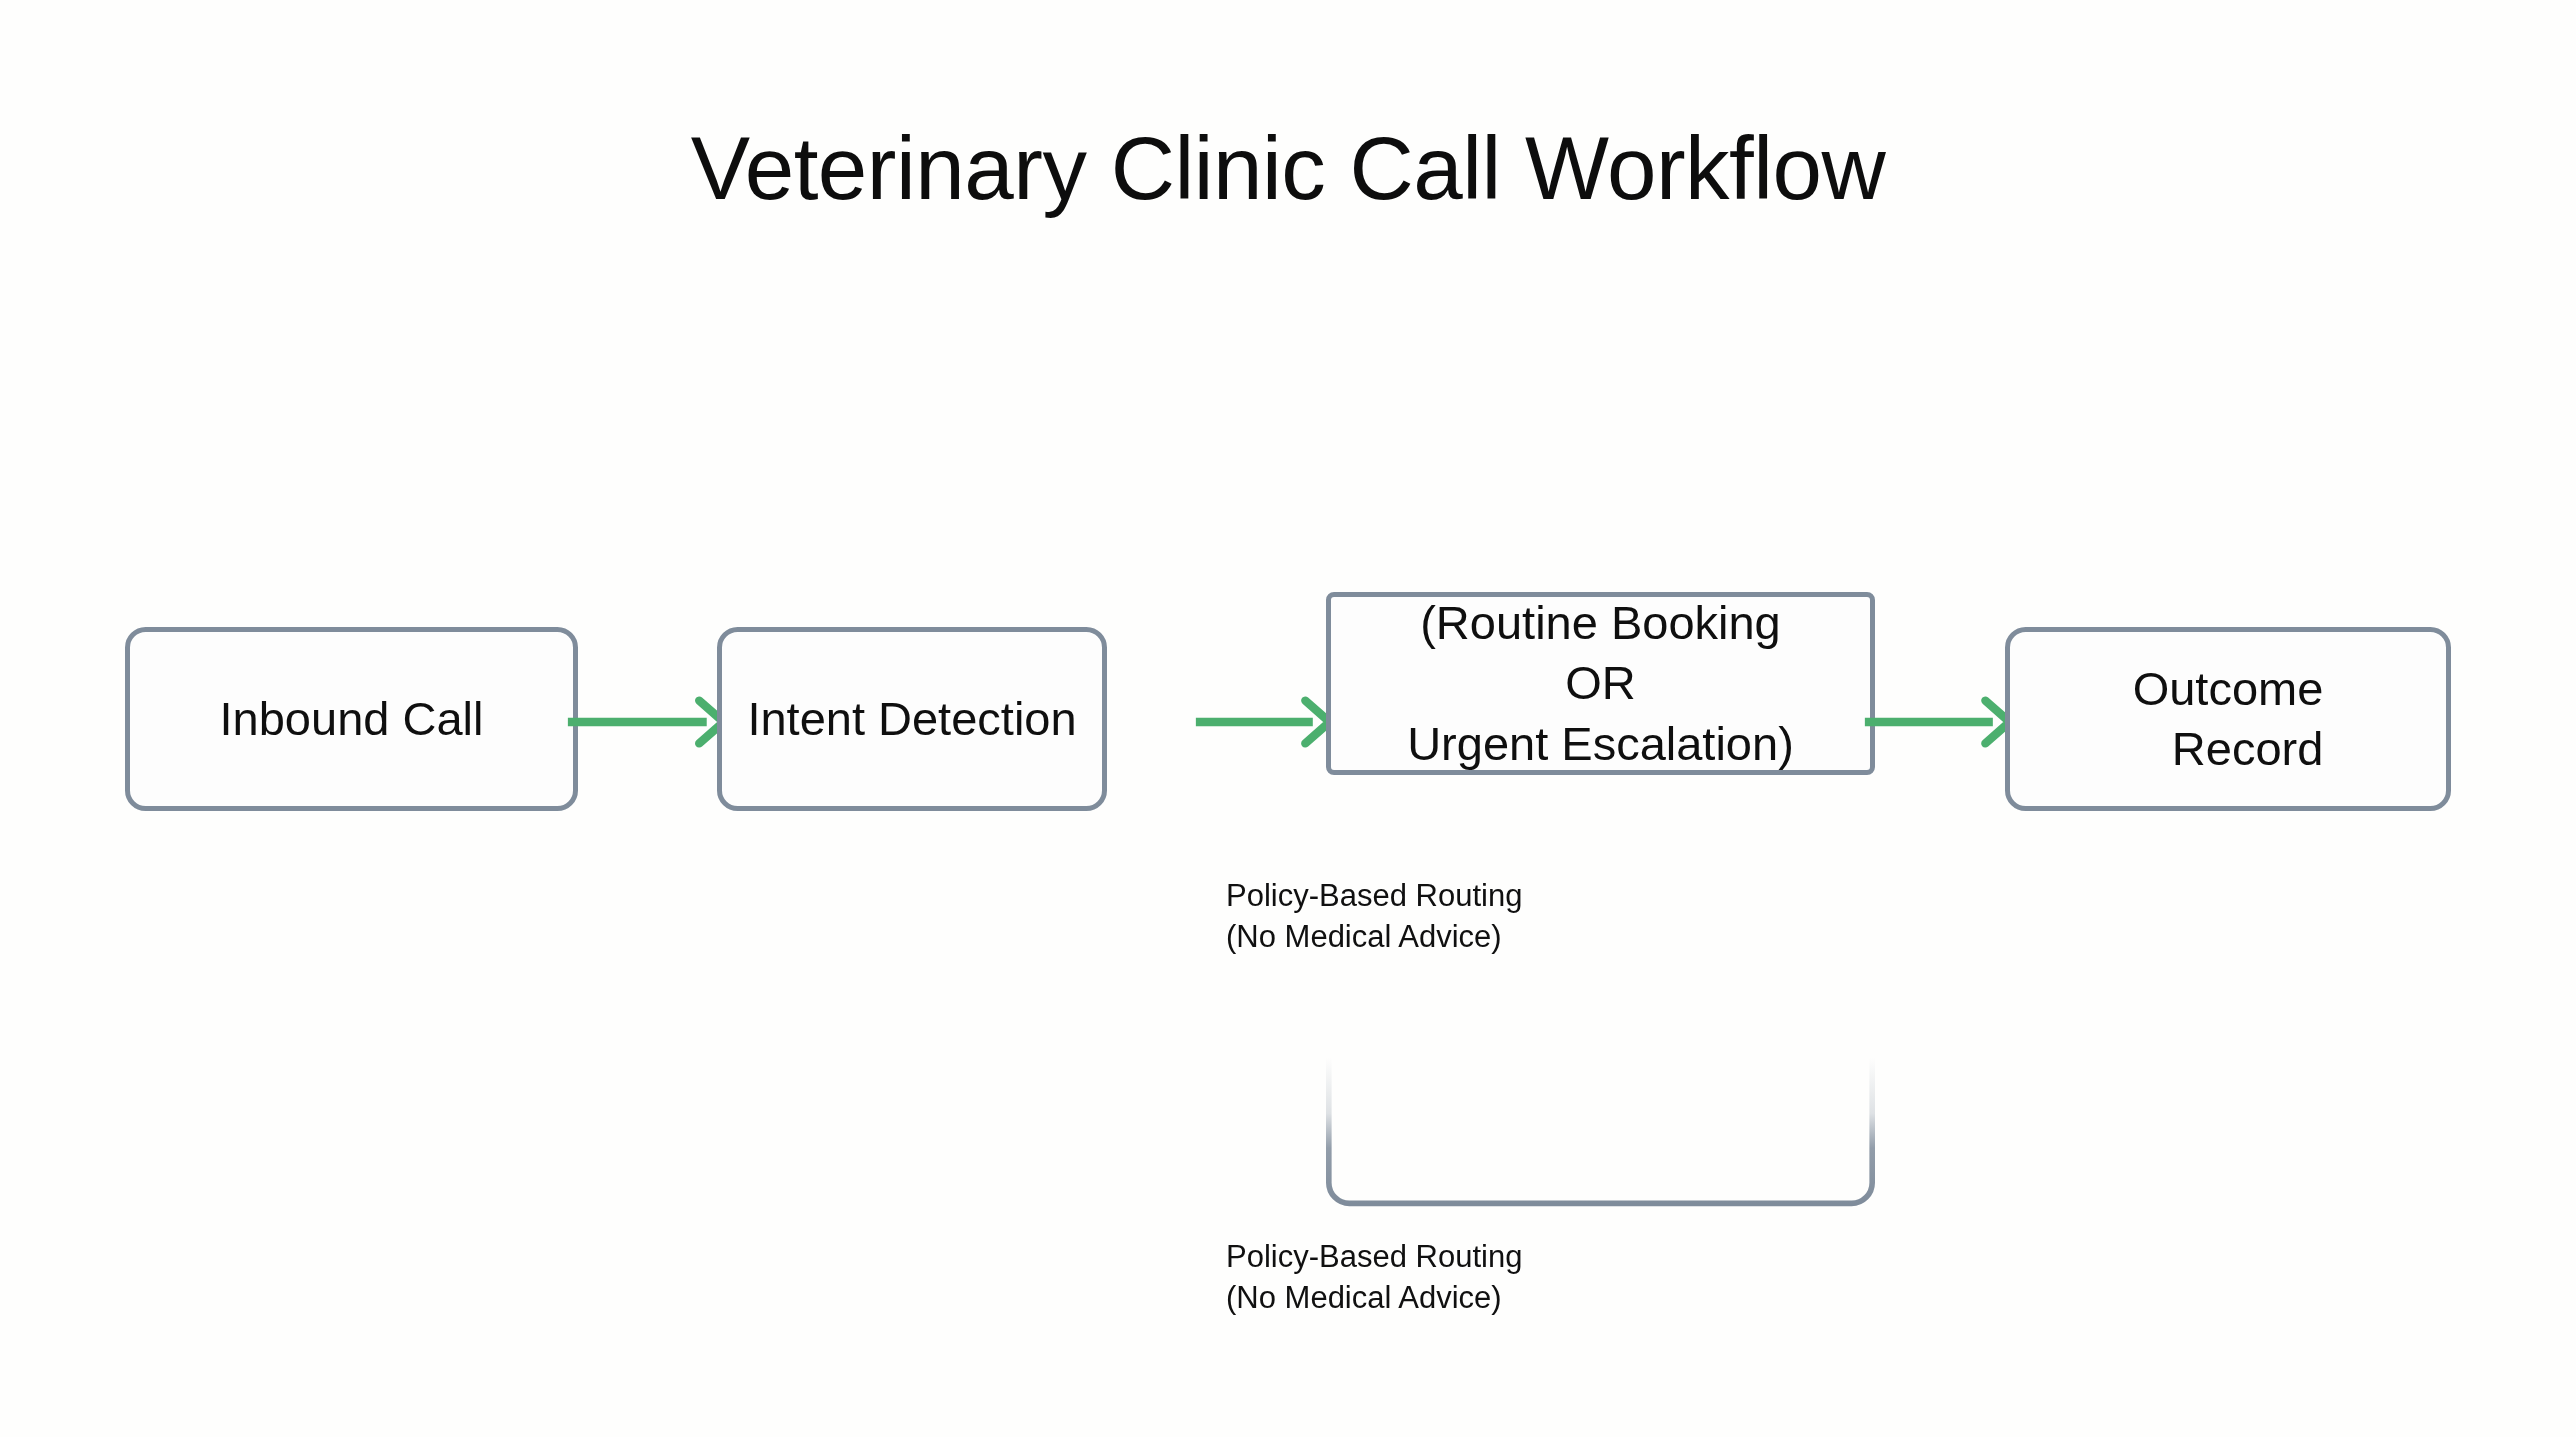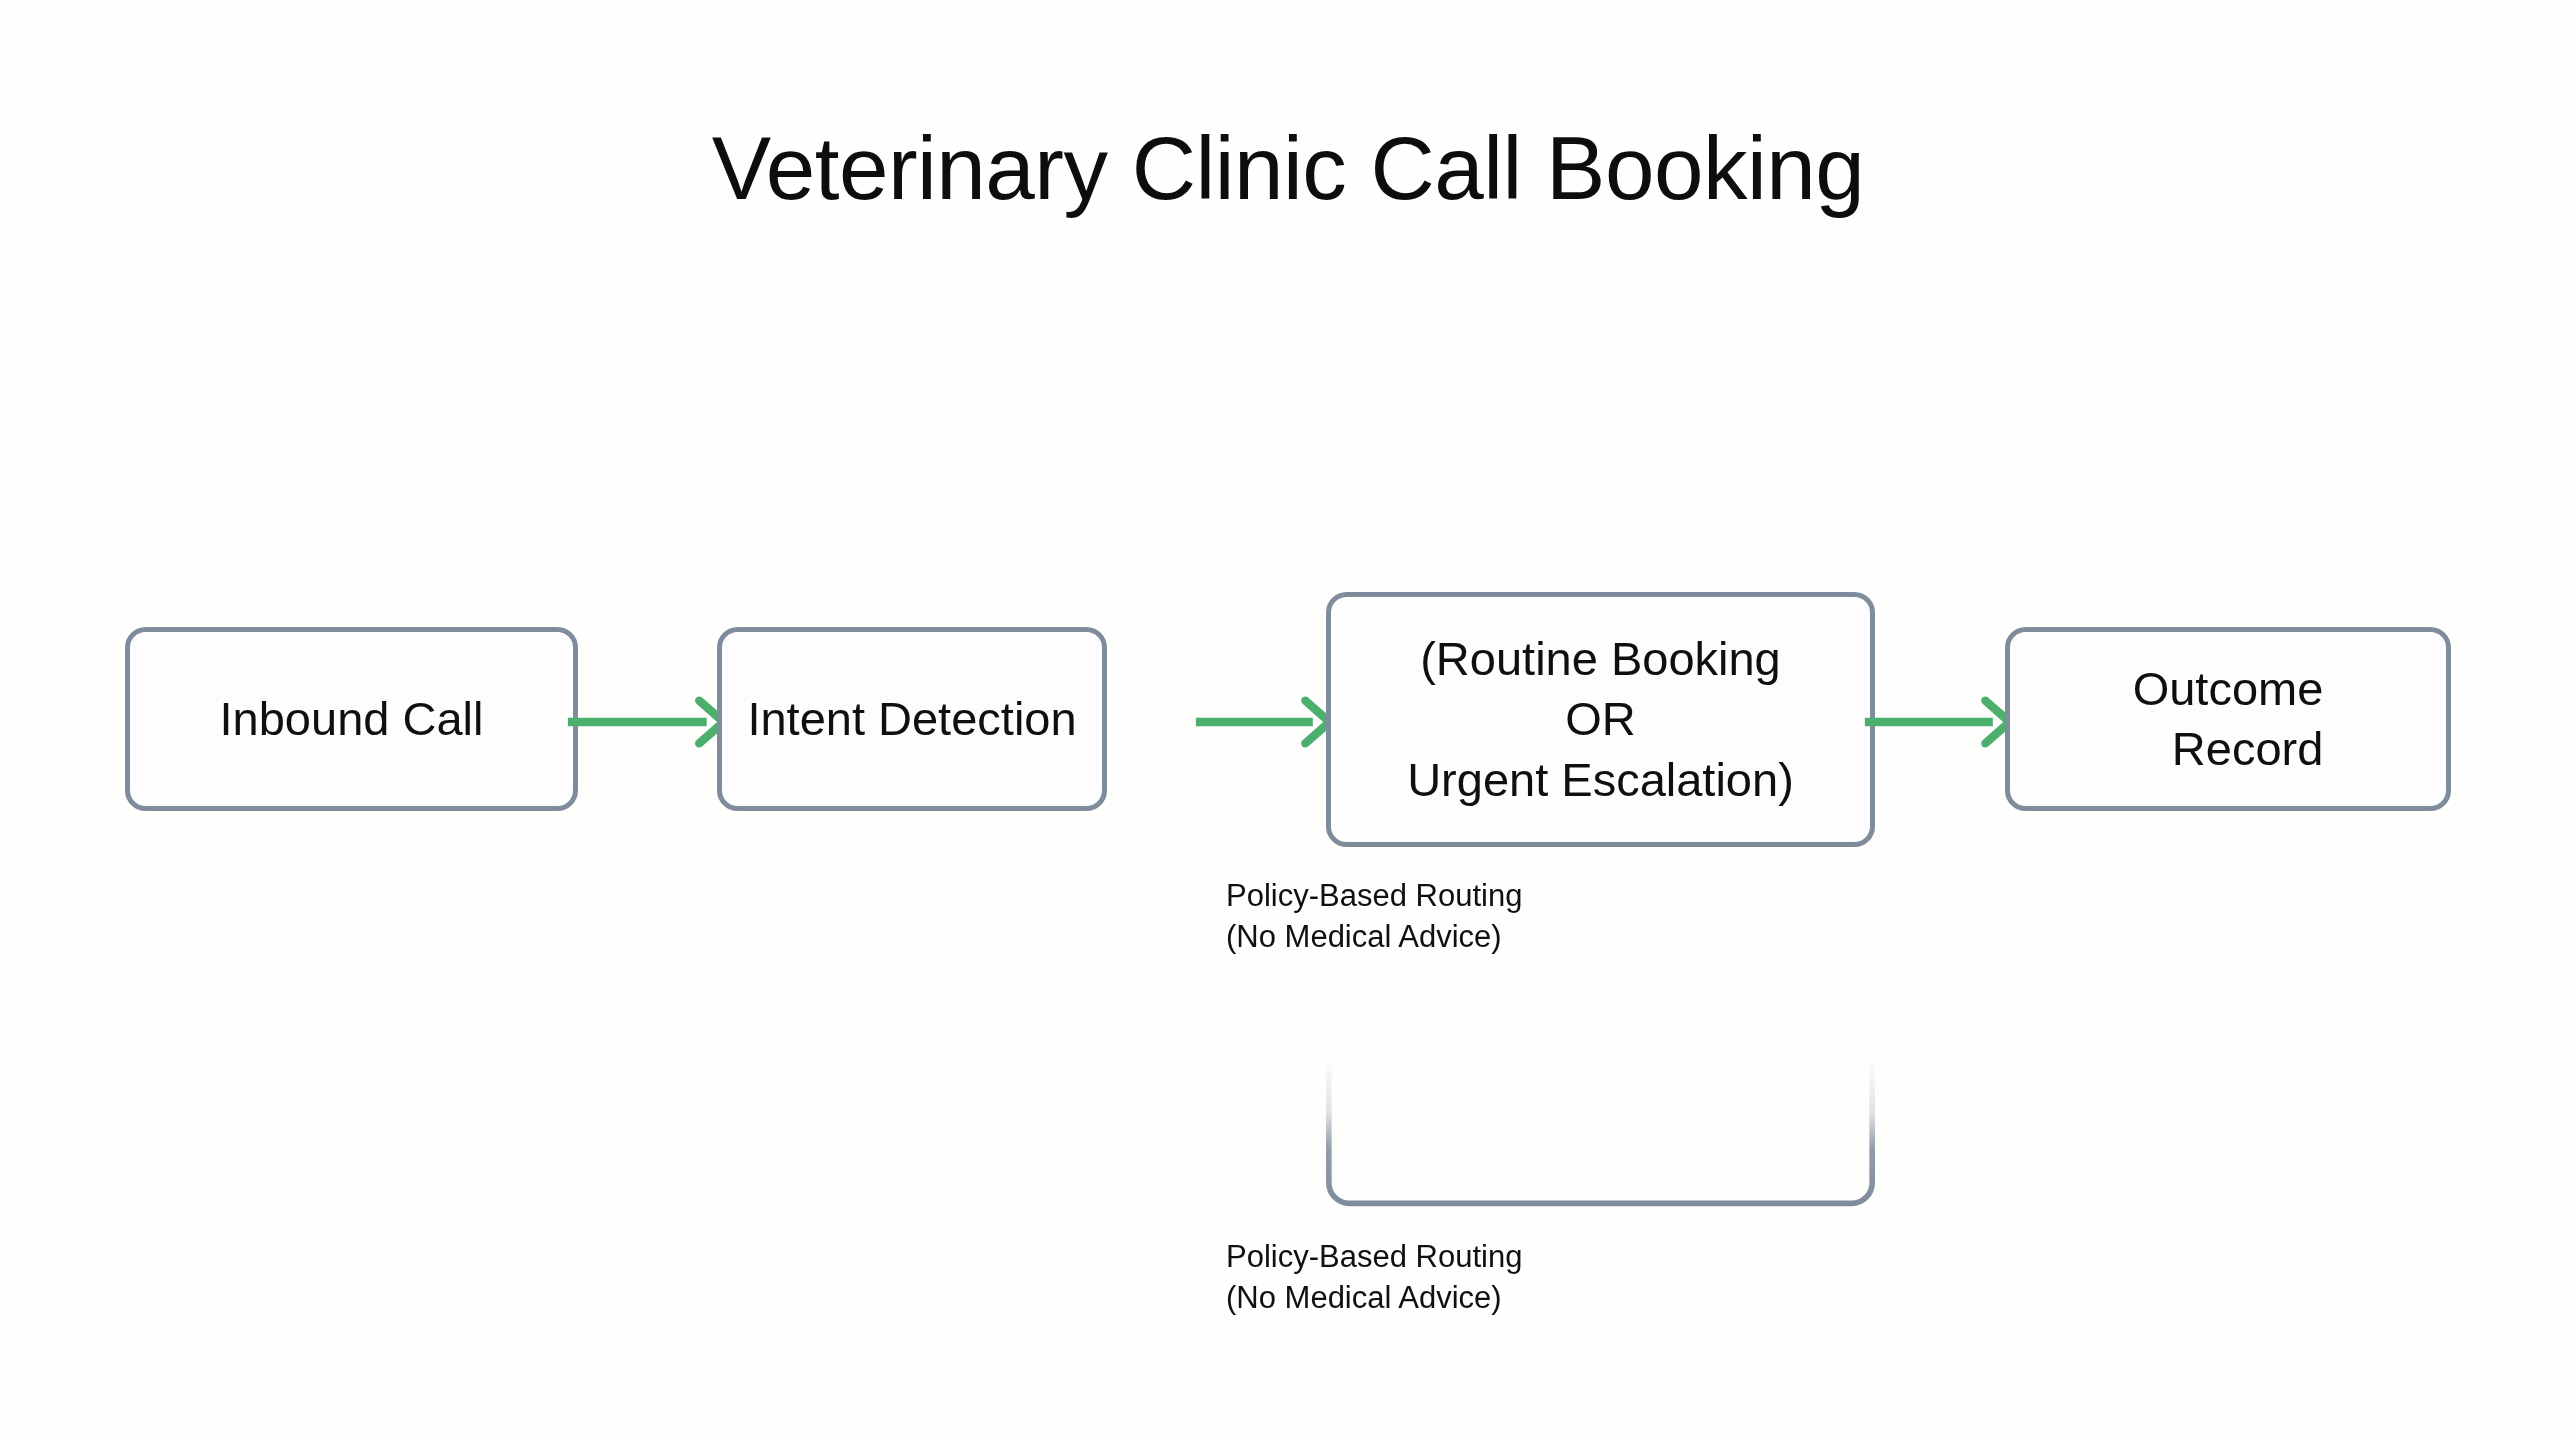--- a/index.html
+++ b/index.html
@@ -65,21 +65,22 @@
   #node-intent-detection {
     left: 717px;
     top: 627px;
     width: 390px;
     height: 184px;
   }
   #node-routing-decision {
     left: 1326px;
     top: 592px;
     width: 549px;
-    height: 255px;
+    height: 183px;
+    border-radius: 8px;
   }
   #node-outcome-record {
     left: 2005px;
     top: 627px;
     width: 446px;
     height: 184px;
     text-align: right;
   }
 
   
@@ -127,21 +128,21 @@
   #caption-routing-secondary {
     left: 1226px;
     top: 1236px;
   }
 </style>
 </head>
 <body>
 
 <div id="canvas">
 
-  <div id="page-title">Veterinary Clinic Call Booking</div>
+  <div id="page-title">Veterinary Clinic Call Workflow</div>
 
   <div class="node" id="node-inbound-call">
     <span>Inbound Call</span>
   </div>
 
   <div class="arrow" id="arrow-1">
     <svg viewBox="0 0 178 58" preserveAspectRatio="none">
       <path d="M2 29 H150" stroke="#4caf6e" stroke-width="9" fill="none" stroke-linecap="butt"></path>
       <path d="M142 6 L168 29 L142 52" stroke="#4caf6e" stroke-width="9" fill="none" stroke-linecap="round" stroke-linejoin="round"></path>
     </svg>

